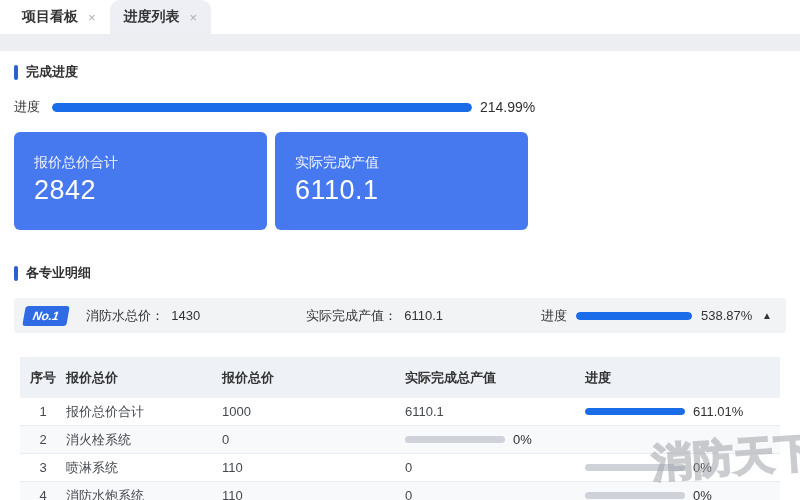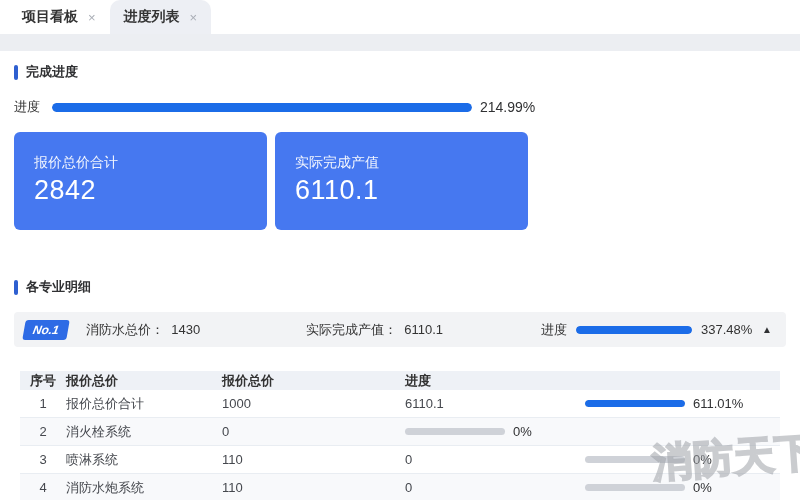--- a/index.html
+++ b/index.html
@@ -25,42 +25,42 @@
   .bar-track { height:9px; border-radius:5px; background:#e9ebf0; position:relative; overflow:hidden; }
   .overall .bar-track { width:420px; }
   .bar-fill { position:absolute; left:0; top:0; bottom:0; border-radius:5px; background:#1b6ce8; }
   .overall .pct { font-size:14px; color:#303133; margin-left:8px; }
 
   .cards { display:flex; gap:8px; margin-top:16px; }
   .card { width:253px; height:98px; background:#4678f0; border-radius:6px; padding:22px 0 0 20px; }
   .card .clabel { font-size:14px; color:rgba(255,255,255,0.93); }
   .card .cvalue { font-size:27px; color:#fff; margin-top:3px; letter-spacing:0.5px; }
 
-  .sec2 { margin-top:48px;gap:8px; }
+  .sec2 { margin-top:34px;gap:8px; }
 
   
   .summary { display:flex; align-items:center; margin-top:16px; height:35px;
     background:#f2f3f5; border-radius:4px; padding:0 14px 0 10px; }
   .badge { background:#2e6be5; color:#fff; font-size:12px; font-style:italic; font-weight:bold;
     padding:3px 9px; border-radius:3px; transform:skewX(-10deg); }
   .badge span { display:inline-block; transform:skewX(0deg); }
   .s-field { font-size:13px; color:#333; }
   .f1 { margin-left:18px; width:220px; }
   .f2 { width:235px; }
   .s-prog { display:flex; align-items:center; }
   .s-prog .plabel { font-size:13px; margin-right:9px; }
   .s-prog .bar-track { width:116px; height:8px; }
   .s-prog .pct { font-size:13px; margin-left:9px; }
   .caret { margin-left:auto; font-size:10px; color:#303133; cursor:pointer; }
 
   
   .table { margin:12px 6px 0 6px; }
   .t-head, .t-row { display:grid; grid-template-columns:46px 156px 183px 180px 1fr;
     align-items:center; height:28px; }
-  .t-head { background:#eef1f6; font-weight:bold; font-size:13px; height:19px;margin-top:24px; }
+  .t-head { background:#eef1f6; font-weight:bold; font-size:13px; height:41px;margin-top:24px; }
   .t-row { font-size:13px; color:#45484e; border-bottom:1px solid #e9edf2; }
   .t-row:nth-child(even) { background:#f8f9fb; }
   .c-no { text-align:center; }
   .t-prog { display:flex; align-items:center; gap:8px; }
   .t-bar { width:100px; height:7px; border-radius:4px; background:#cfd2d8; position:relative; overflow:hidden; }
   .t-bar .t-fill { position:absolute; left:0; top:0; bottom:0; border-radius:4px; background:#1b6ce8; }
   .t-pct { font-size:13px; color:#303133; }
 
   
   .watermark { position:absolute; left:652px; top:430px; font-size:40px; font-weight:bold;
@@ -117,30 +117,31 @@
 
     <div class="summary">
       <span class="badge"><span>No.1</span></span>
       <span class="s-field f1"><span>消防水总价：</span>&nbsp;&nbsp;<span>1430</span></span>
       <span class="s-field f2"><span>实际完成产值：</span>&nbsp;&nbsp;<span>6110.1</span></span>
       <span class="s-prog">
         <span class="plabel">进度</span>
         <span class="bar-track">
           <span class="bar-fill" style="width: 100%;"></span>
         </span>
-        <span class="pct">337.48%</span>
+        <span class="pct">538.87%</span>
       </span>
       <span class="caret">▲</span>
     </div>
 
     <div class="table">
       <div class="t-head">
         <span class="c-no">序号</span>
         <span>报价总价</span>
         <span>报价总价</span>
+        <span>实际完成总产值</span>
         <span>进度</span>
       </div>
       <div class="t-body">
         <div class="t-row">
           <span class="c-no">1</span>
           <span>报价总价合计</span>
           <span>1000</span>
           <span>6110.1</span>
           <span class="t-prog">
             <span class="t-bar">

